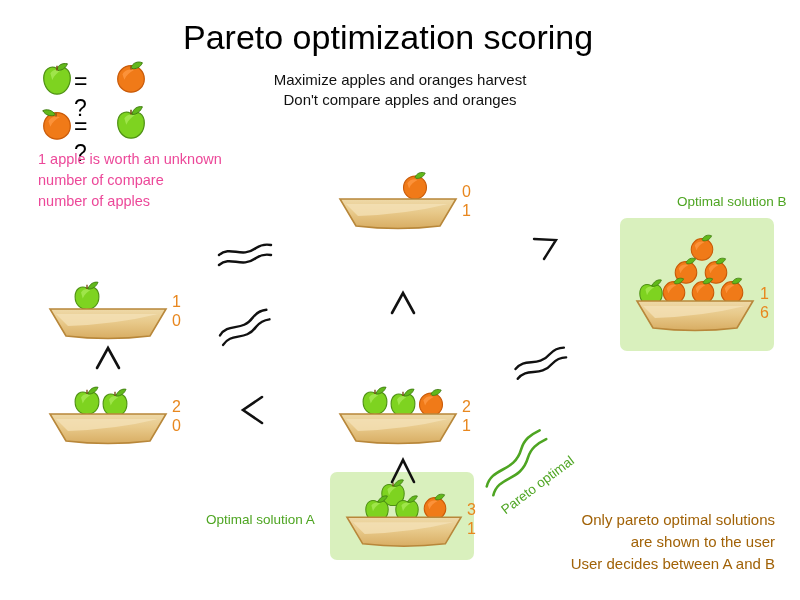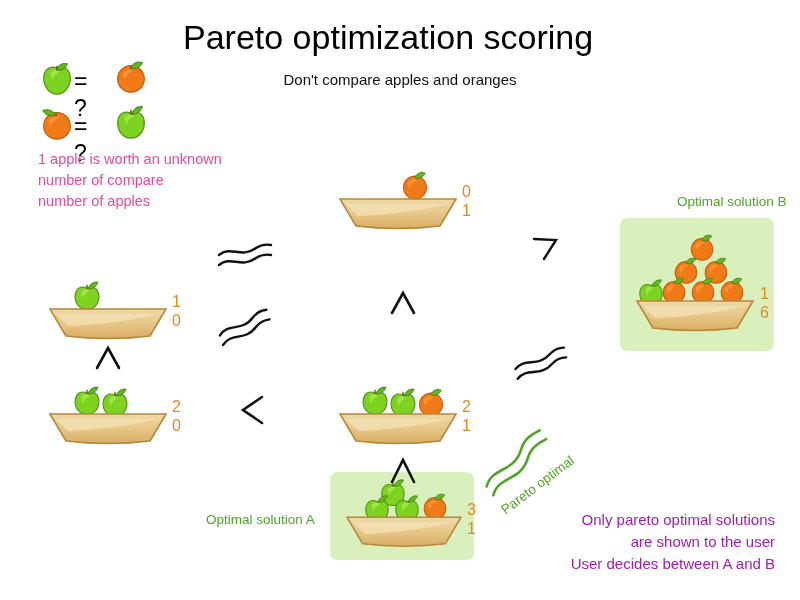--- a/index.html
+++ b/index.html
@@ -33,21 +33,21 @@
     white-space: nowrap;
   }
   .redtext {
     font-size: 14.5px;
     color: #ec4899;
     line-height: 21px;
     white-space: nowrap;
   }
   .orangetext {
     font-size: 15px;
-    color: #a21caf;
+    color: #a16207;
     line-height: 22px;
     text-align: right;
     white-space: nowrap;
   }
   .greenlabel {
     font-size: 13.5px;
     color: #4ea522;
     white-space: nowrap;
   }
   .qmark {
@@ -89,20 +89,21 @@
   .piece svg { display: block; overflow: visible; }
 </style>
 </head>
 <body>
 
 <div id="stage">
 
   <div class="abs title" style="left:183px; top:18px;">Pareto optimization scoring</div>
 
   <div class="abs subtitle" style="left:250px; top:70px; width:300px;">
+    <div>Maximize apples and oranges harvest</div>
     <div>Don't compare apples and oranges</div>
   </div>
 
   <div class="abs piece" style="left:38px; top:60px;">
     <div class="abs" style="left:0px; top:0px;">
       <svg width="38" height="38" viewBox="0 0 40 40">
         <path d="M20 9 C13 5 6 10 6 19 C6 28 12 36 20 36 C28 36 34 28 34 19 C34 10 27 5 20 9 Z" fill="#7ed320" stroke="#4e9113" stroke-width="1.3"></path>
         <path d="M13 14 C15 10 21 9 24 11 C21 13 17 16 15 21 Z" fill="#a8ea55" opacity="0.8"></path>
         <path d="M20 10 C21 5 26 3 31 4 C29 9 25 11 21 11 Z" fill="#61b81b" stroke="#3f7b10" stroke-width="1"></path>
         <path d="M20 11 L20 6" stroke="#7a4a15" stroke-width="1.6" fill="none"></path>

